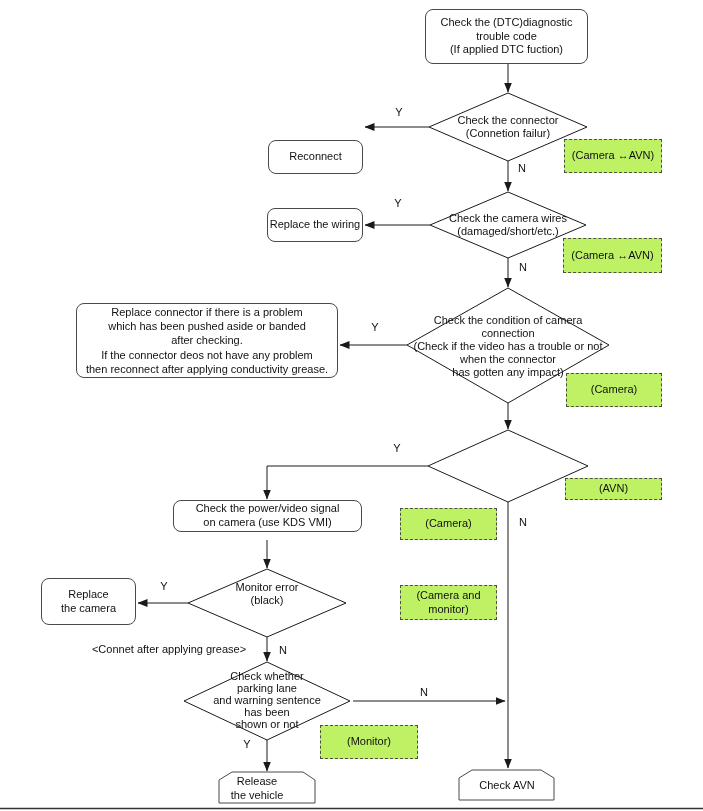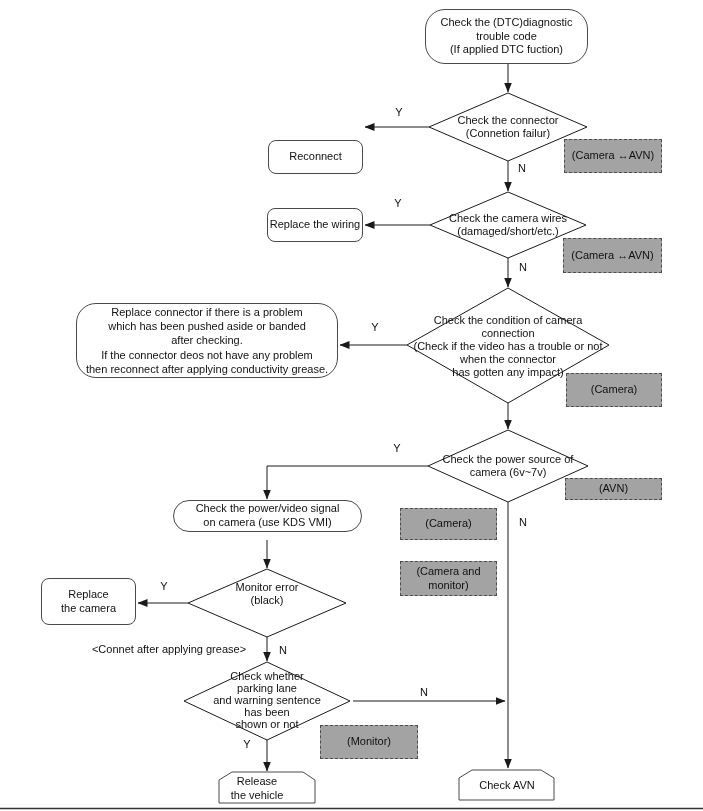--- a/index.html
+++ b/index.html
@@ -6,23 +6,23 @@
   .stage{
     position:relative;width:703px;height:811px;background:#ffffff;
     font-family:"Liberation Sans","DejaVu Sans",sans-serif;color:#111;overflow:hidden;
   }
   .stage svg{position:absolute;left:0;top:0;}
   .box{
     position:absolute;box-sizing:border-box;background:#fff;border:1px solid #4a4a4a;
     display:flex;align-items:center;justify-content:center;text-align:center;
     font-size:11px;line-height:1.25;white-space:pre-line;z-index:2;
   }
-  .r8{border-radius:8px;} .r12{border-radius:20px;}
+  .r8{border-radius:8px;} .r12{border-radius:8px;}
   .tag{
-    position:absolute;box-sizing:border-box;background:#a3a3a3;border:1px dashed #4d4d4d;
+    position:absolute;box-sizing:border-box;background:#bef264;border:1px dashed #4d4d4d;
     display:flex;align-items:center;justify-content:center;text-align:center;
     font-size:11px;line-height:1.2;white-space:pre-line;z-index:2;
   }
   .dtext{
     position:absolute;transform:translate(-50%,-50%);text-align:center;
     font-size:11px;line-height:1.18;white-space:pre-line;z-index:3;
   }
   .tight{line-height:1.08;}
   .yn{
     position:absolute;transform:translate(-50%,-50%);font-size:11px;z-index:3;
@@ -113,39 +113,37 @@
   </div>
   <div class="tag" style="left:566px;top:373px;width:96px;height:34px;">
     <span>(Camera)</span>
   </div>
   <div class="tag" style="left:565px;top:478px;width:97px;height:22px;">
     <span>(AVN)</span>
   </div>
   <div class="tag" style="left:400px;top:508px;width:97px;height:32px;">
     <span>(Camera)</span>
   </div>
-  <div class="tag" style="left:400px;top:561px;width:97px;height:35px;">
+  <div class="tag" style="left:400px;top:585px;width:97px;height:35px;">
     <span>(Camera and
 monitor)</span>
   </div>
   <div class="tag" style="left:320px;top:725px;width:98px;height:34px;">
     <span>(Monitor)</span>
   </div>
 
   <div class="dtext" style="left:508px;top:127px;width:150px;">Check the connector
 (Connetion failur)</div>
   <div class="dtext" style="left:508px;top:225px;width:150px;">Check the camera wires
 (damaged/short/etc.)</div>
   <div class="dtext" style="left:508px;top:346px;width:206px;">Check the condition of camera
 connection
 (Check if the video has a trouble or not
 when the connector
 has gotten any impact)</div>
-  <div class="dtext" style="left:508px;top:466px;width:160px;">Check the power source of
-camera (6v~7v)</div>
   <div class="dtext" style="left:267px;top:594px;width:120px;">Monitor error
 (black)</div>
   <div class="dtext tight" style="left:267px;top:701px;width:132px;">Check whether
 parking lane
 and warning sentence
 has been
 shown or not</div>
 
   <div class="freetext" style="left:257px;top:789px;width:92px;">Release
 the vehicle</div>

